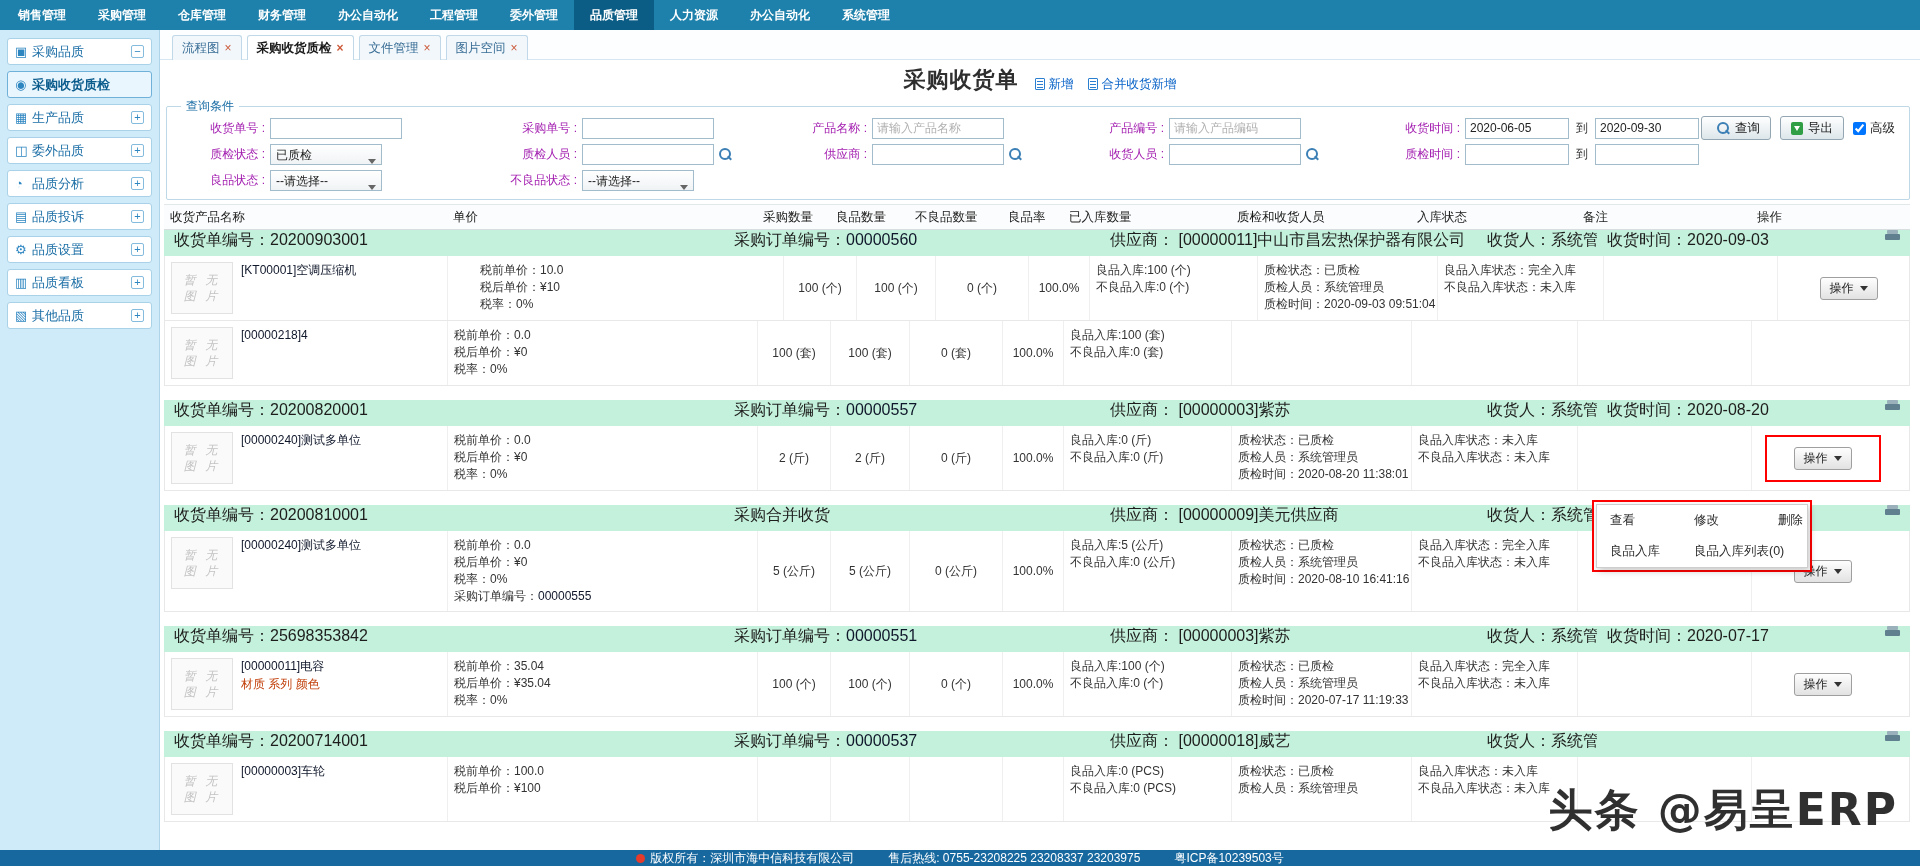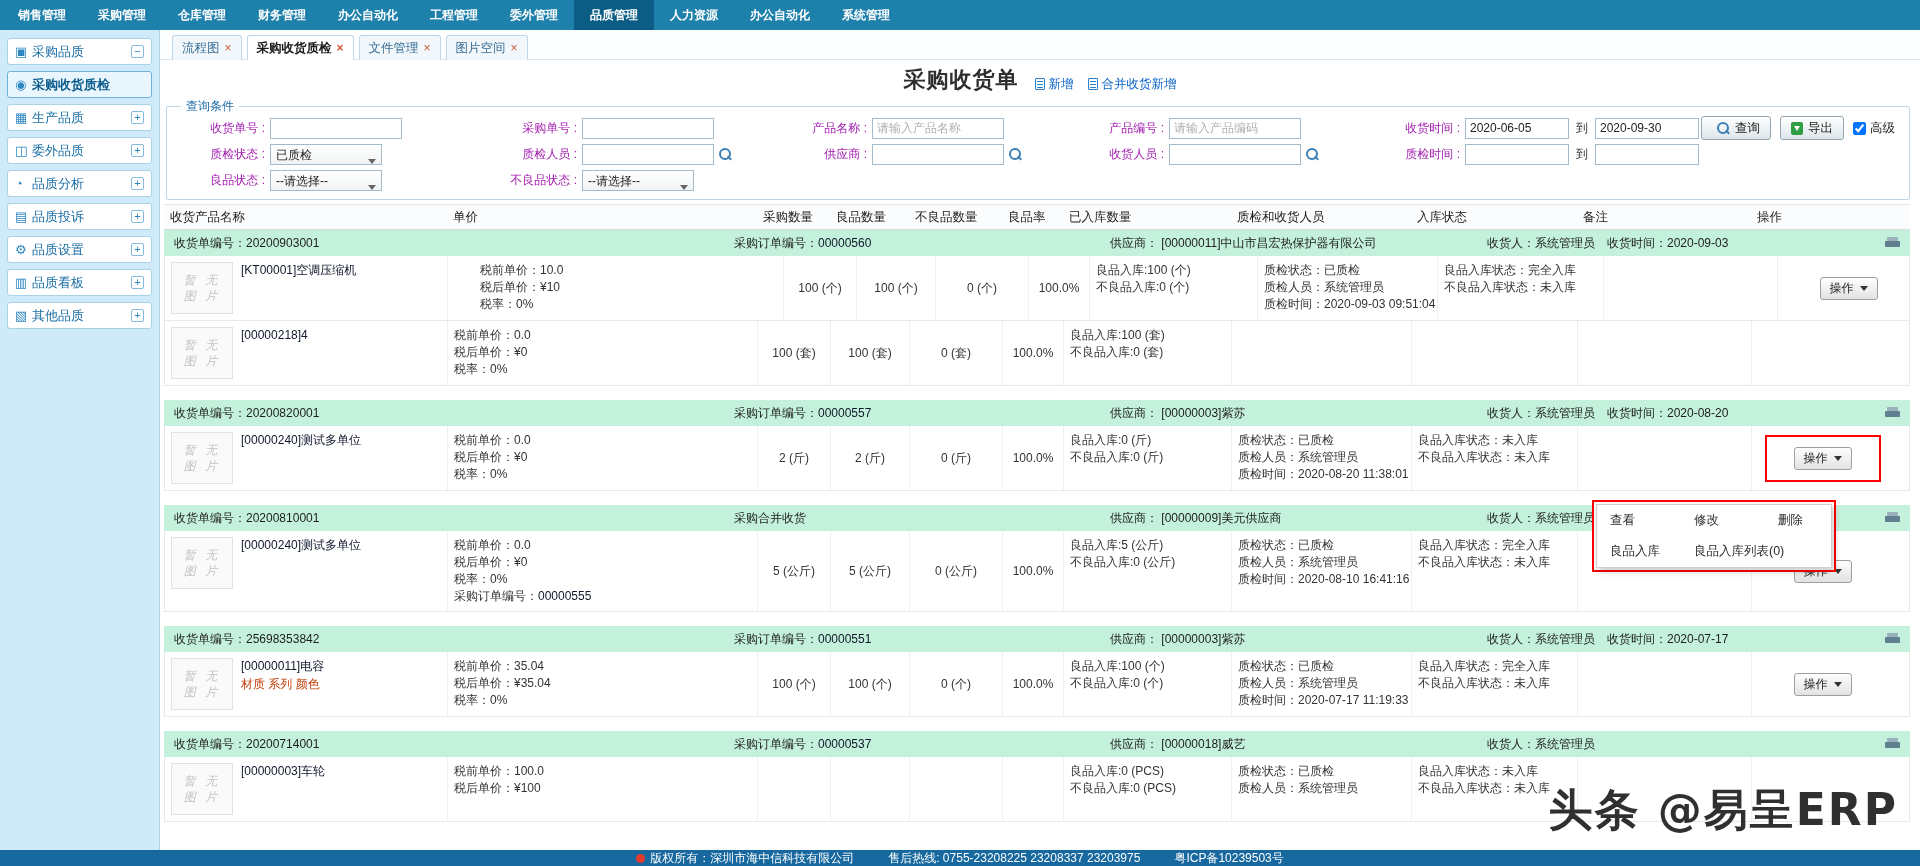--- a/index.html
+++ b/index.html
@@ -49,21 +49,21 @@
 .q-buttons{position:absolute;right:8px;top:1px;display:inline-flex;align-items:center;gap:9px}
 .q-btn{display:inline-flex;align-items:center;gap:5px;height:24px;padding:0 10px;border:1px solid #93a6b2;border-radius:3px;background:linear-gradient(#ffffff,#dde6ea);font-size:12.5px;color:#222;cursor:pointer;font-family:inherit}
 .ico-export{width:12px;height:13px;background:#2f9e44;border-radius:2px;position:relative;flex:none}
 .ico-export::after{content:'';position:absolute;left:3px;top:4px;width:0;height:0;border-left:3px solid transparent;border-right:3px solid transparent;border-top:5px solid #fff}
 .q-adv{display:inline-flex;align-items:center;gap:4px;font-size:12.5px;color:#222;cursor:pointer}
 
 .table{margin:2px 10px 0 4px}
 .thead{display:flex;align-items:center;height:26px;background:#fbfcfd;border-top:1px solid #e2e7ea;border-bottom:1px solid #d8dde0;font-size:12.5px;color:#1c1c1c}
 .th{padding:0 6px;white-space:nowrap;overflow:hidden;flex:none}
 .tgroup{margin-bottom:14px}
-.ghead{display:flex;align-items:center;height:26px;background:#c4f1db;font-size:12px;color:#1d1d1d}
+.ghead{display:flex;align-items:flex-start;height:26px;background:#c4f1db;font-size:16px;color:#1d1d1d}
 .gseg{white-space:nowrap;overflow:hidden;flex:none;padding-left:10px}
 .gs0{width:560px}.gs1{width:376px}.gs2{width:377px}.gs3{width:120px}.gs4{flex:1}
 .ico-print{width:15px;height:13px;position:relative;flex:none;margin-right:10px;cursor:pointer}
 .ico-print::before{content:'';position:absolute;left:2px;top:0;width:11px;height:4px;background:#9ab0ba;border-radius:1px}
 .ico-print::after{content:'';position:absolute;left:0;top:4px;width:15px;height:6px;background:#61808f;border-radius:1px}
 .trow{display:flex;background:#fff;border:1px solid #e8e8e8;border-top:none;min-height:64px}
 .td{padding:6px;border-right:1px solid #efefef;font-size:12px;line-height:17px;flex:none;overflow:hidden}
 .td.center{display:flex;align-items:center;justify-content:center;text-align:center;padding:2px}
 .op-cell{display:flex;align-items:center;justify-content:center;border-right:none;padding:2px}
 .name-cell{display:flex;gap:8px;align-items:flex-start}
@@ -72,21 +72,21 @@
 a.lnk{color:#0f172a;text-decoration:none;cursor:pointer}
 .ln{white-space:nowrap}
 .op-btn{display:inline-flex;align-items:center;gap:6px;height:23px;padding:0 9px;border:1px solid #9f9f9f;border-radius:3px;background:linear-gradient(#fefefe,#e2e2e2);font-size:12px;color:#222;cursor:pointer;font-family:inherit}
 .op-btn .caret{border-top-color:#333}
 .op-hl{display:inline-flex;align-items:center;justify-content:center;border:2px solid #ff0000;padding:10px 27px}
 
 .menu-wrap{position:absolute;left:1592px;top:500px;z-index:30;border:2px solid #ff0000;padding:2px;background:#fff}
 .ctx-menu{background:#fff;border:1px solid #cecece;box-shadow:2px 3px 7px rgba(0,0,0,.22)}
 .ctx-row{display:flex}
 .ctx-item{width:84px;padding:7px 0 7px 13px;font-size:12.5px;color:#2b2b2b;cursor:pointer;white-space:nowrap}
-.ctx-row .ctx-item:last-child{width:auto;padding-right:28px}
+.ctx-row .ctx-item:last-child{width:auto;padding-right:4px}
 
 .footer{position:absolute;left:0;bottom:0;width:1920px;height:16px;background:#17689f;color:#fff;display:flex;align-items:center;justify-content:center;gap:34px;font-size:12px;z-index:40}
 .f-item{display:inline-flex;align-items:center}
 .f-dot{width:9px;height:9px;border-radius:50%;background:#e53b2c;margin-right:5px;flex:none}
 
 .watermark{position:absolute;right:22px;bottom:26px;z-index:50;font-size:44px;font-weight:bold;color:#1f1f1f;letter-spacing:2px;font-family:"DejaVu Sans",sans-serif;opacity:.92}
 </style>
 </head>
 <body>
 

